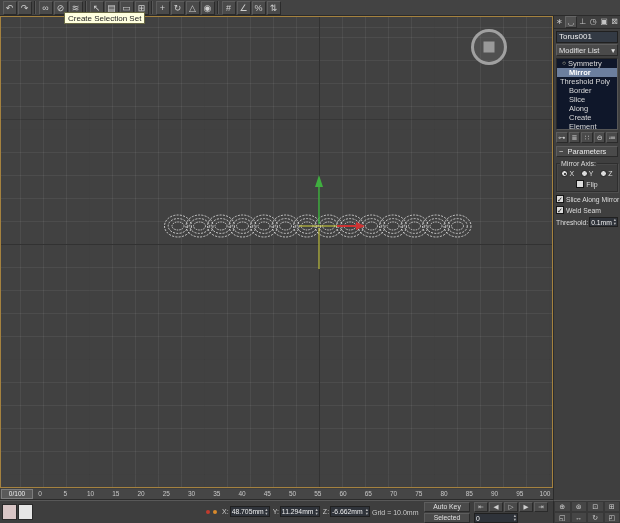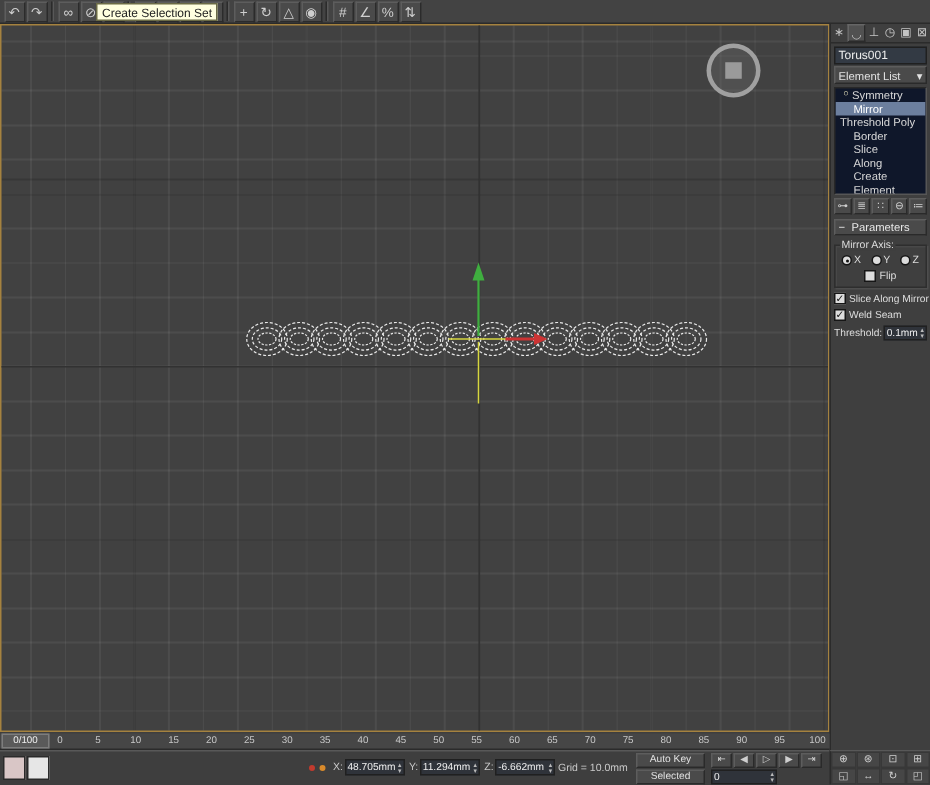--- a/index.html
+++ b/index.html
@@ -4,21 +4,21 @@
 <style>
   *{margin:0;padding:0;box-sizing:border-box;}
   html,body{width:620px;height:523px;overflow:hidden;}
   body{background:#3e3e3e;font-family:"Liberation Sans",sans-serif;color:#ddd;position:relative;}
   .app{position:absolute;inset:0;width:620px;height:523px;}
 
   
   .toolbar{position:absolute;left:0;top:0;width:620px;height:16px;background:#434343;border-bottom:1px solid #2b2b2b;display:flex;align-items:center;padding-left:2px;}
   .tbtn{width:14px;height:14px;margin:0 .5px;background:#4a4a4a;border:1px solid;border-color:#5d5d5d #2b2b2b #2b2b2b #5d5d5d;color:#cfcfcf;font-size:9px;line-height:12px;text-align:center;flex:0 0 auto;}
   .tsep{width:2px;height:13px;border-left:1px solid #2b2b2b;border-right:1px solid #585858;margin:0 2px;flex:0 0 auto;}
-  .tooltip{position:absolute;left:64px;top:2px;background:#ffffdf;border:1px solid #6b6b46;color:#222;font-size:8px;height:12px;line-height:11px;padding:0 3px;z-index:20;white-space:nowrap;}
+  .tooltip{position:absolute;left:64px;top:12px;background:#ffffdf;border:1px solid #6b6b46;color:#222;font-size:8px;height:12px;line-height:11px;padding:0 3px;z-index:20;white-space:nowrap;}
 
   
   .viewport{position:absolute;left:0;top:16px;width:553px;height:472px;background-color:#414141;border:1px solid #a5823f;
     background-image:
       repeating-linear-gradient(to right, rgba(0,0,0,.16) 0 1px, transparent 1px 115px),
       repeating-linear-gradient(to bottom, rgba(0,0,0,.16) 0 1px, transparent 1px 115px),
       repeating-linear-gradient(to right, rgba(255,255,255,.06) 0 1px, transparent 1px 23px),
       repeating-linear-gradient(to bottom, rgba(255,255,255,.06) 0 1px, transparent 1px 23px);
     background-position:88px 0,0 112px,19px 0,0 20px;}
   .axis-v{position:absolute;left:318px;top:0;width:1px;height:100%;background:#323232;}
@@ -176,29 +176,29 @@
     <div class="tabs">
         <div class="tab">∗</div>
         <div class="tab active">◡</div>
         <div class="tab">⊥</div>
         <div class="tab">◷</div>
         <div class="tab">▣</div>
         <div class="tab">⊠</div>
       </div>
     <div class="namefield">Torus001</div>
     <div class="dropdown">
-      <span>Element List</span>
+      <span>Modifier List</span>
       <span>▾</span>
     </div>
     <div class="stack">
         <div class="srow" style="padding-left: 3px;">
           <span class="bulb">○</span>
           <span>Symmetry</span>
         </div>
-        <div class="srow sel" style="padding-left: 12px;">
+        <div class="srow sel" style="padding-left: 12px; font-weight: bold;">
           <span>Mirror</span>
         </div>
         <div class="srow" style="padding-left: 3px;">
           <span>Threshold Poly</span>
         </div>
         <div class="srow" style="padding-left: 12px;">
           <span>Border</span>
         </div>
         <div class="srow" style="padding-left: 12px;">
           <span>Slice</span>

